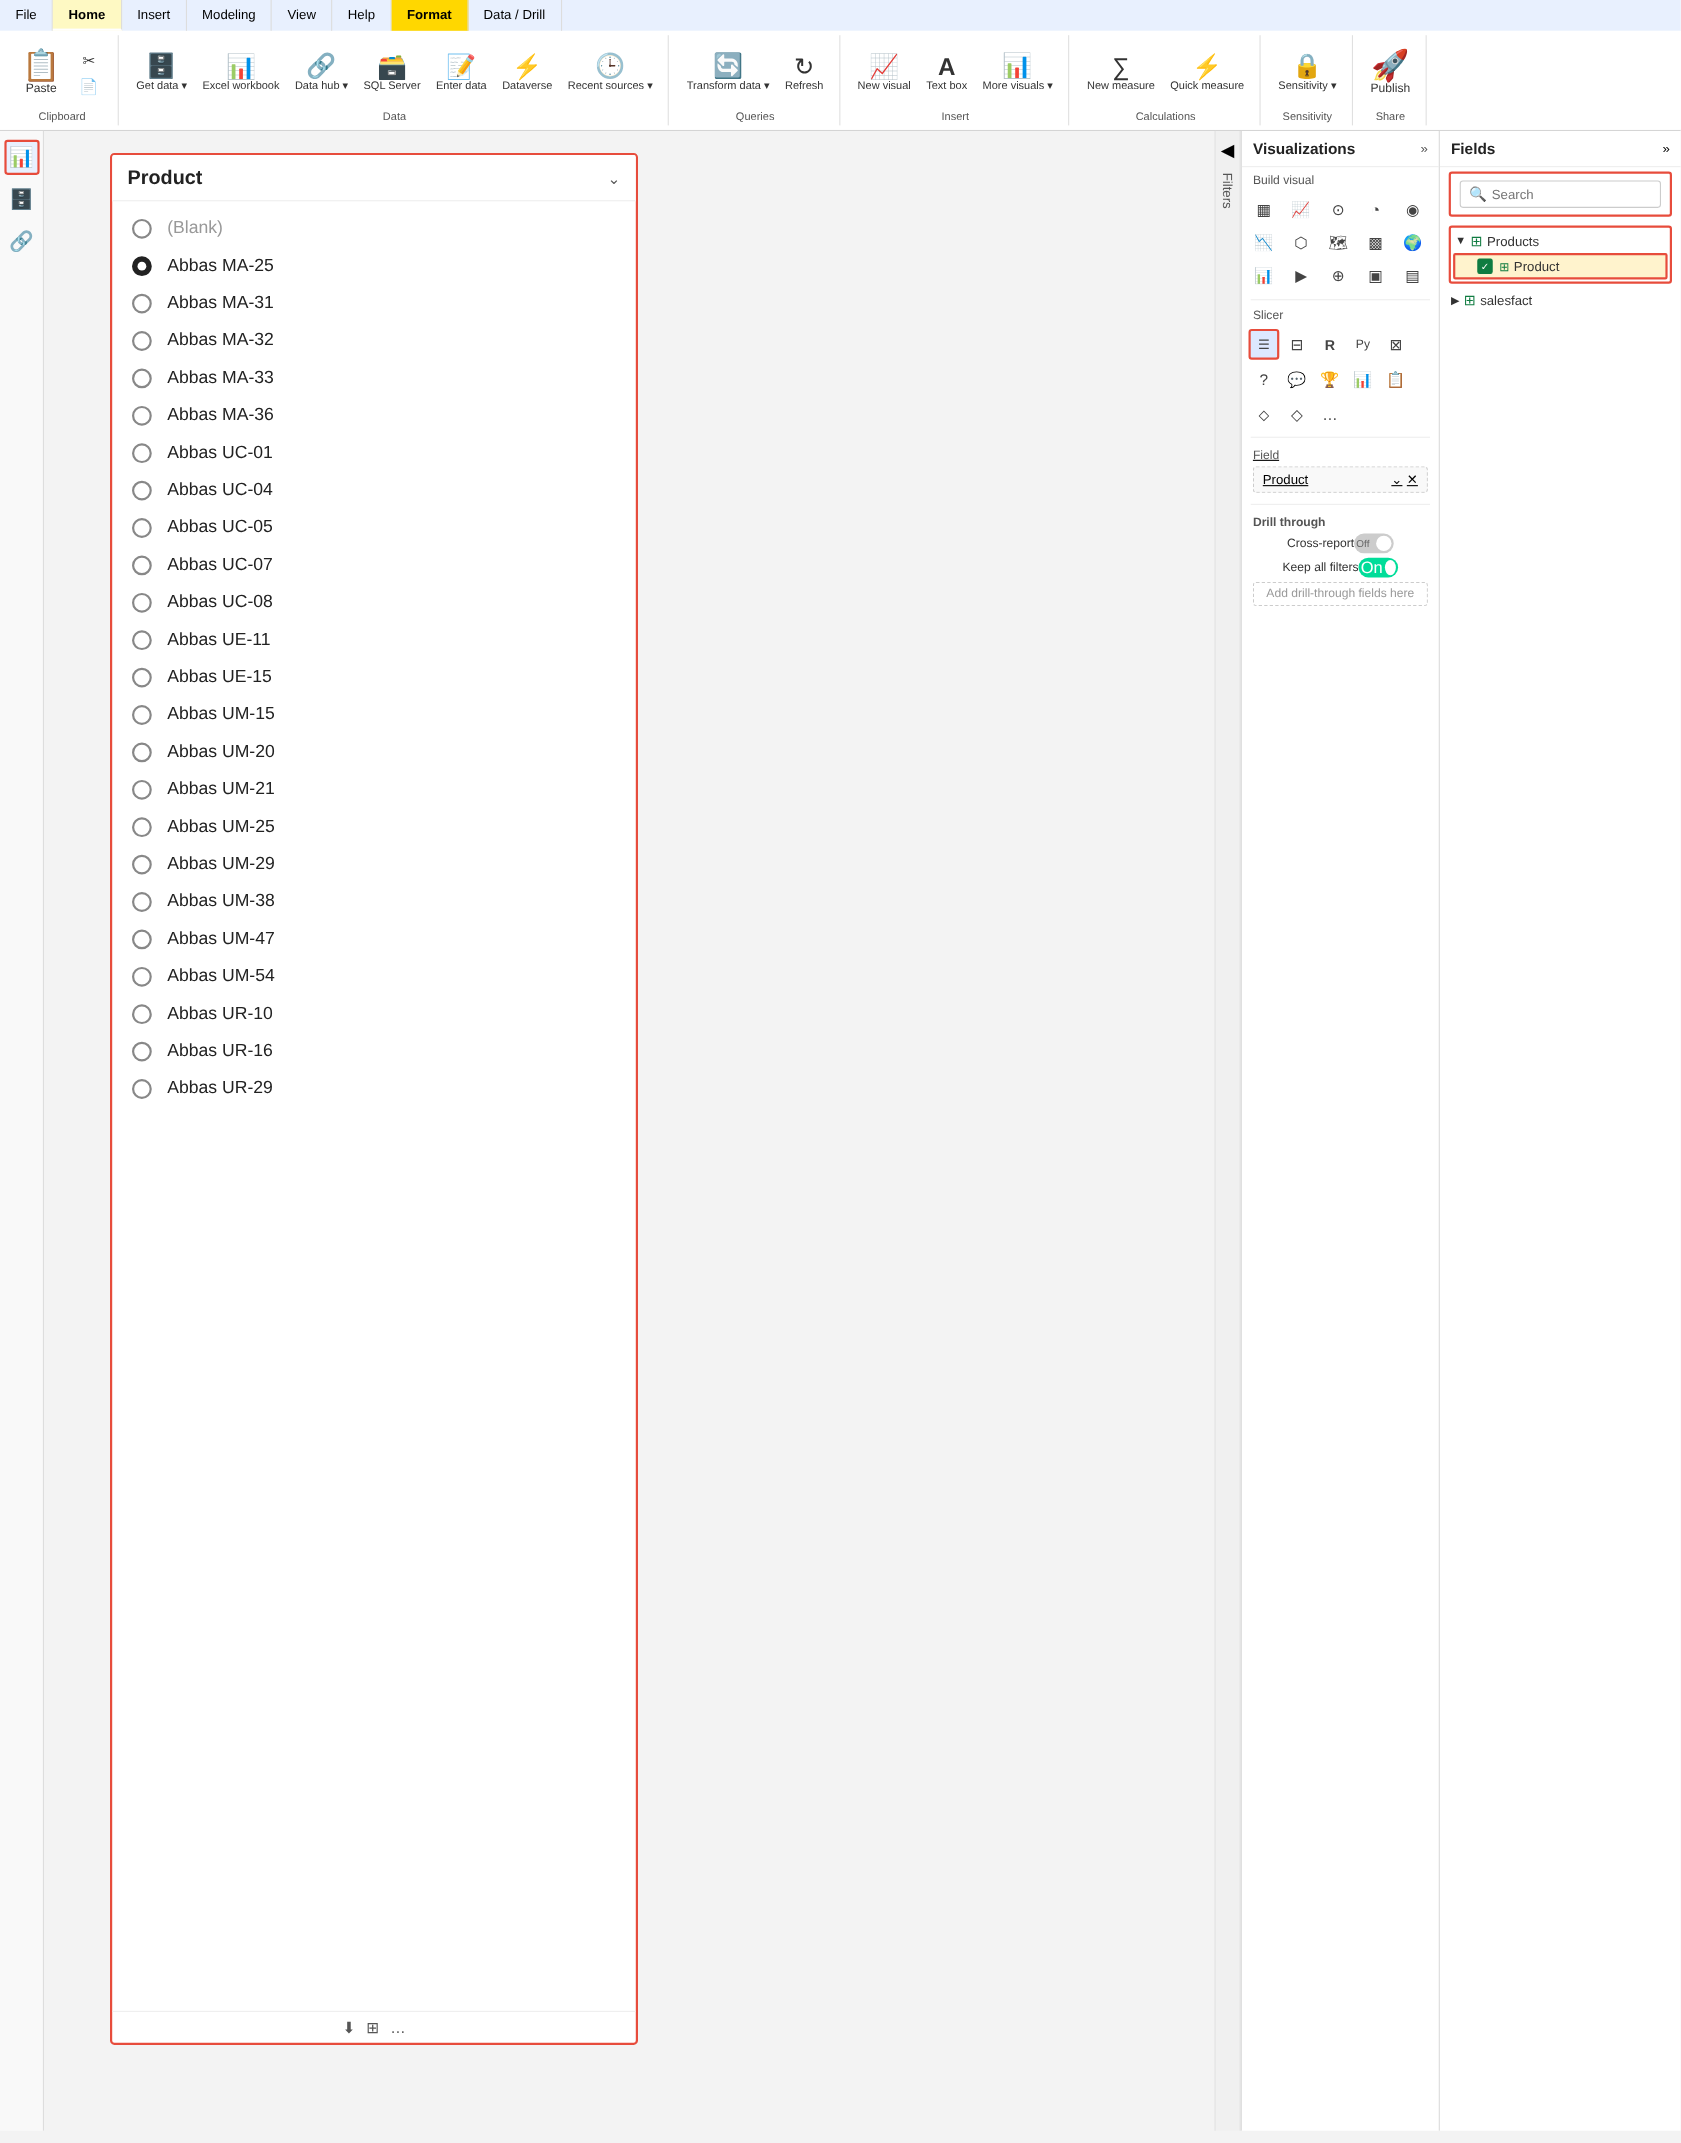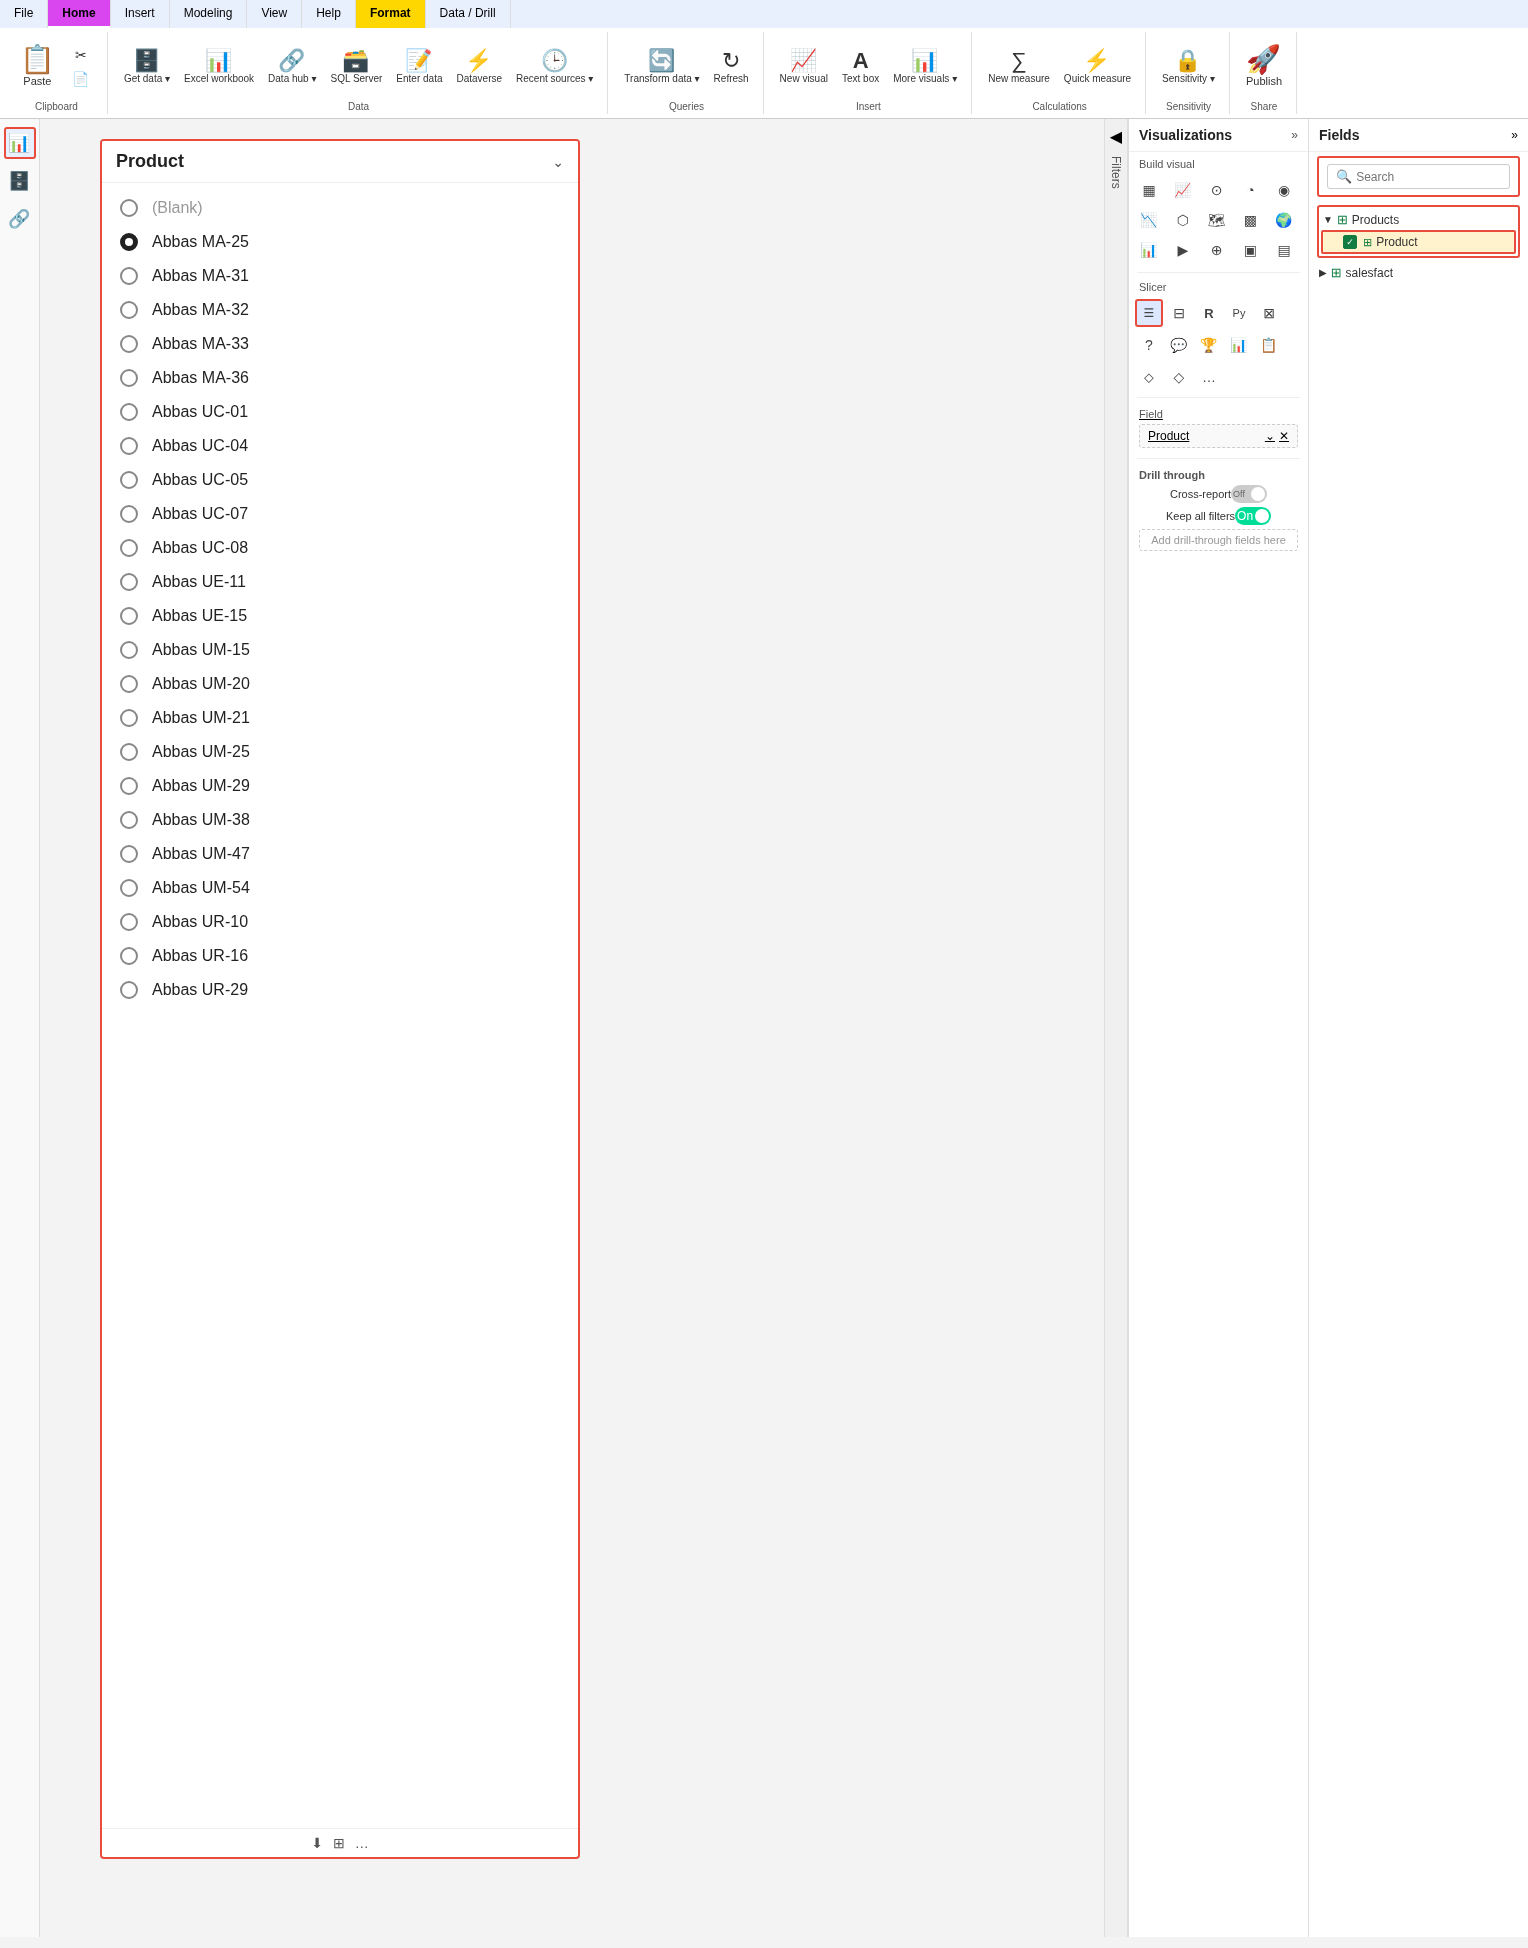--- a/index.html
+++ b/index.html
@@ -2,21 +2,21 @@
 <html><head>
   <meta charset="utf-8">
   <style>
     * { box-sizing: border-box; margin: 0; padding: 0; }
     body { font-family: 'Segoe UI', sans-serif; font-size: 13px; background: #f3f3f3; overflow: hidden; width: 1528px; height: 1948px; }
 
     
     .ribbon { background: #fff; border-bottom: 1px solid #ccc; }
     .ribbon-tabs { display: flex; background: #e8f0fe; }
     .ribbon-tab { padding: 6px 14px; font-size: 12px; cursor: pointer; border-right: 1px solid #ddd; }
-    .ribbon-tab.active { background: #d946ef; border-bottom: 2px solid #fff; font-weight: bold; }
+    .ribbon-tab.active { background: #fef9c3; border-bottom: 2px solid #fff; font-weight: bold; }
     .ribbon-content { display: flex; align-items: stretch; padding: 4px 6px; background: #fff; gap: 2px; min-height: 90px; }
     .ribbon-group { display: flex; flex-direction: column; align-items: center; border-right: 1px solid #e0e0e0; padding: 2px 8px; }
     .ribbon-group-buttons { display: flex; flex-direction: row; gap: 2px; flex: 1; align-items: center; }
     .ribbon-group-label { font-size: 10px; color: #555; margin-top: 2px; text-align: center; }
     .ribbon-btn { display: flex; flex-direction: column; align-items: center; justify-content: center; padding: 4px 6px; cursor: pointer; border: none; background: transparent; font-size: 11px; color: #333; border-radius: 3px; min-width: 36px; }
     .ribbon-btn .icon { font-size: 22px; line-height: 1; }
     .ribbon-btn .btn-label { font-size: 10px; margin-top: 1px; text-align: left; white-space: nowrap; }
     .ribbon-btn.large .icon { font-size: 28px; }
     .ribbon-btn.large .btn-label { font-size: 11px; }
 
@@ -446,21 +446,21 @@
       <div class="drill-row">
         <span class="drill-key">Cross-report</span>
         <div class="toggle-off">
           <span style="font-size:9px;color:#666;margin-right:2px;">Off</span>
           <div class="knob"></div>
         </div>
       </div>
       <div class="drill-row">
         <span class="drill-key">Keep all filters</span>
         <div class="toggle-on">
-          <span style="font-size:12px;color:#fff;margin-right:2px;">On</span>
+          <span style="font-size:15px;color:#fff;margin-right:2px;">On</span>
           <div class="knob"></div>
         </div>
       </div>
       <div class="drill-add">Add drill-through fields here</div>
     </div>
   </div>
 
   <div class="fields-panel">
     <div class="fields-panel-header">
       <span class="fields-panel-title">Fields</span>

